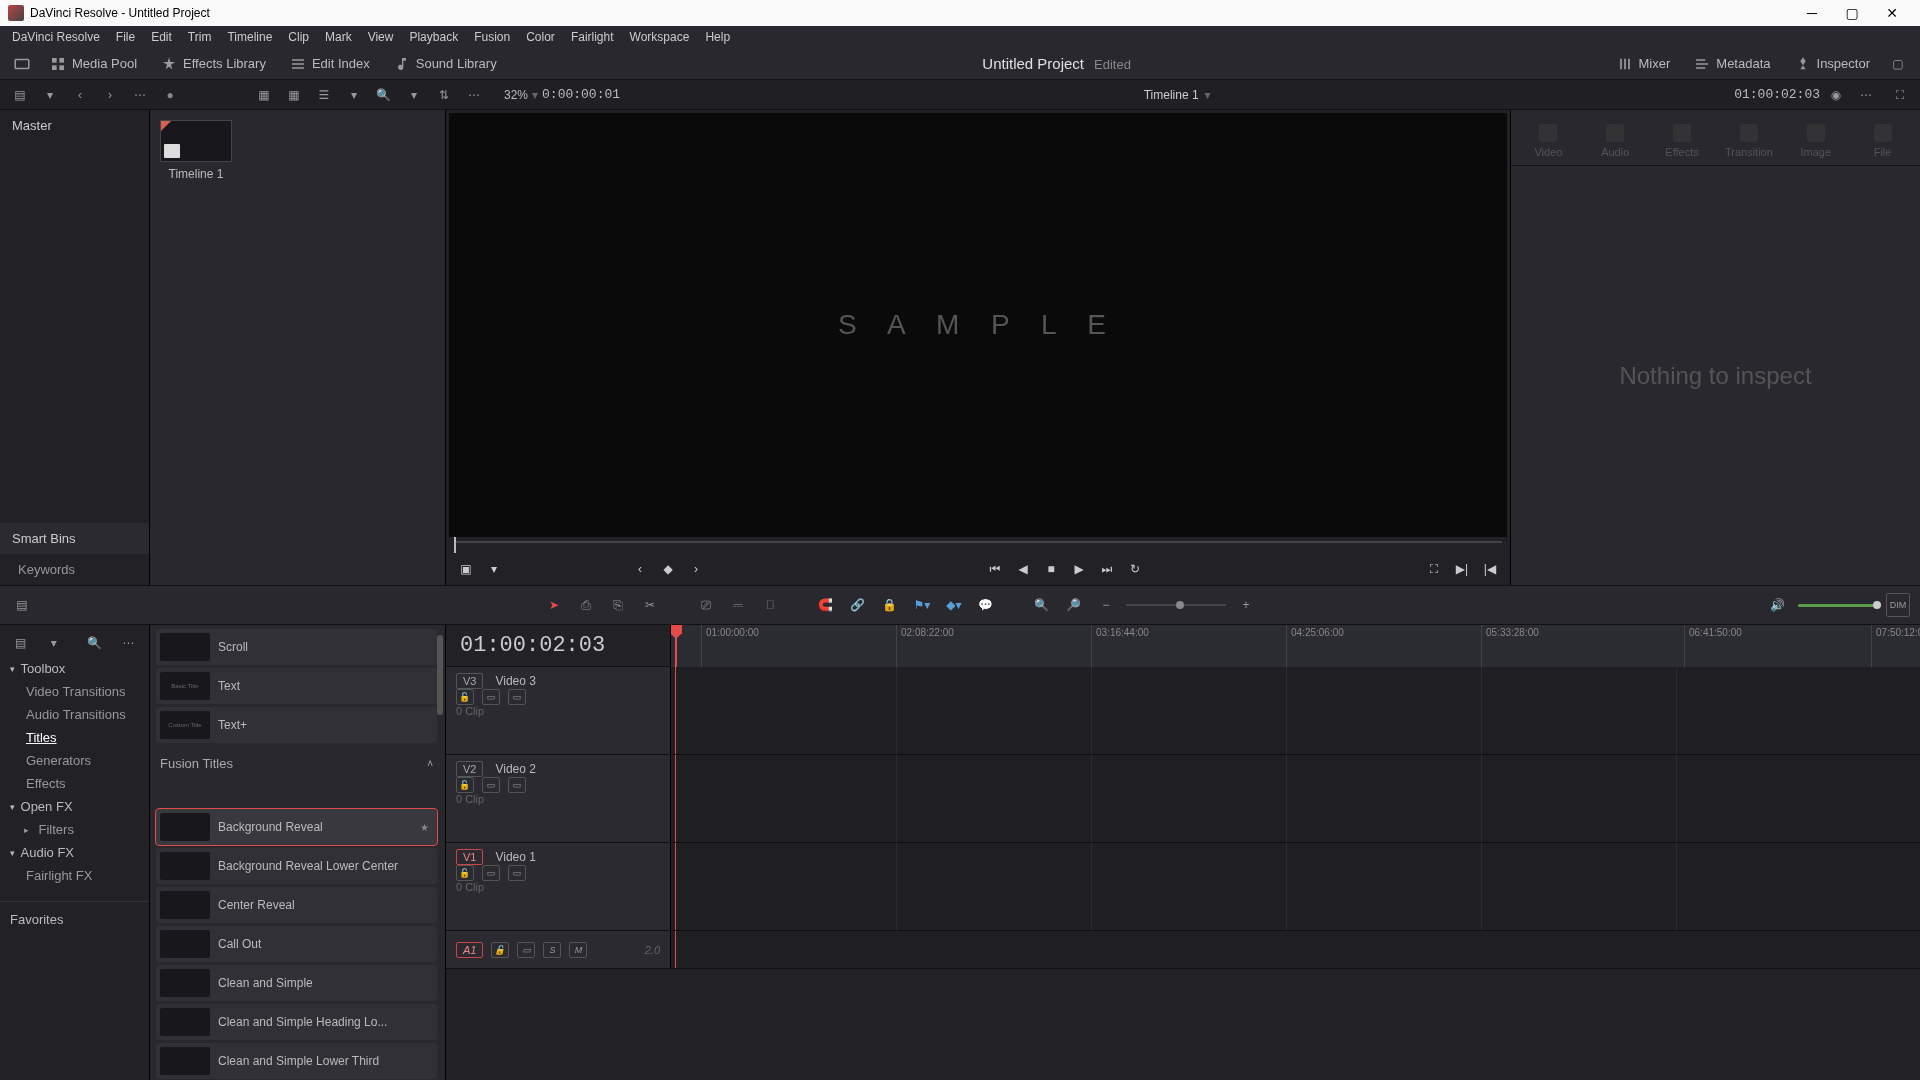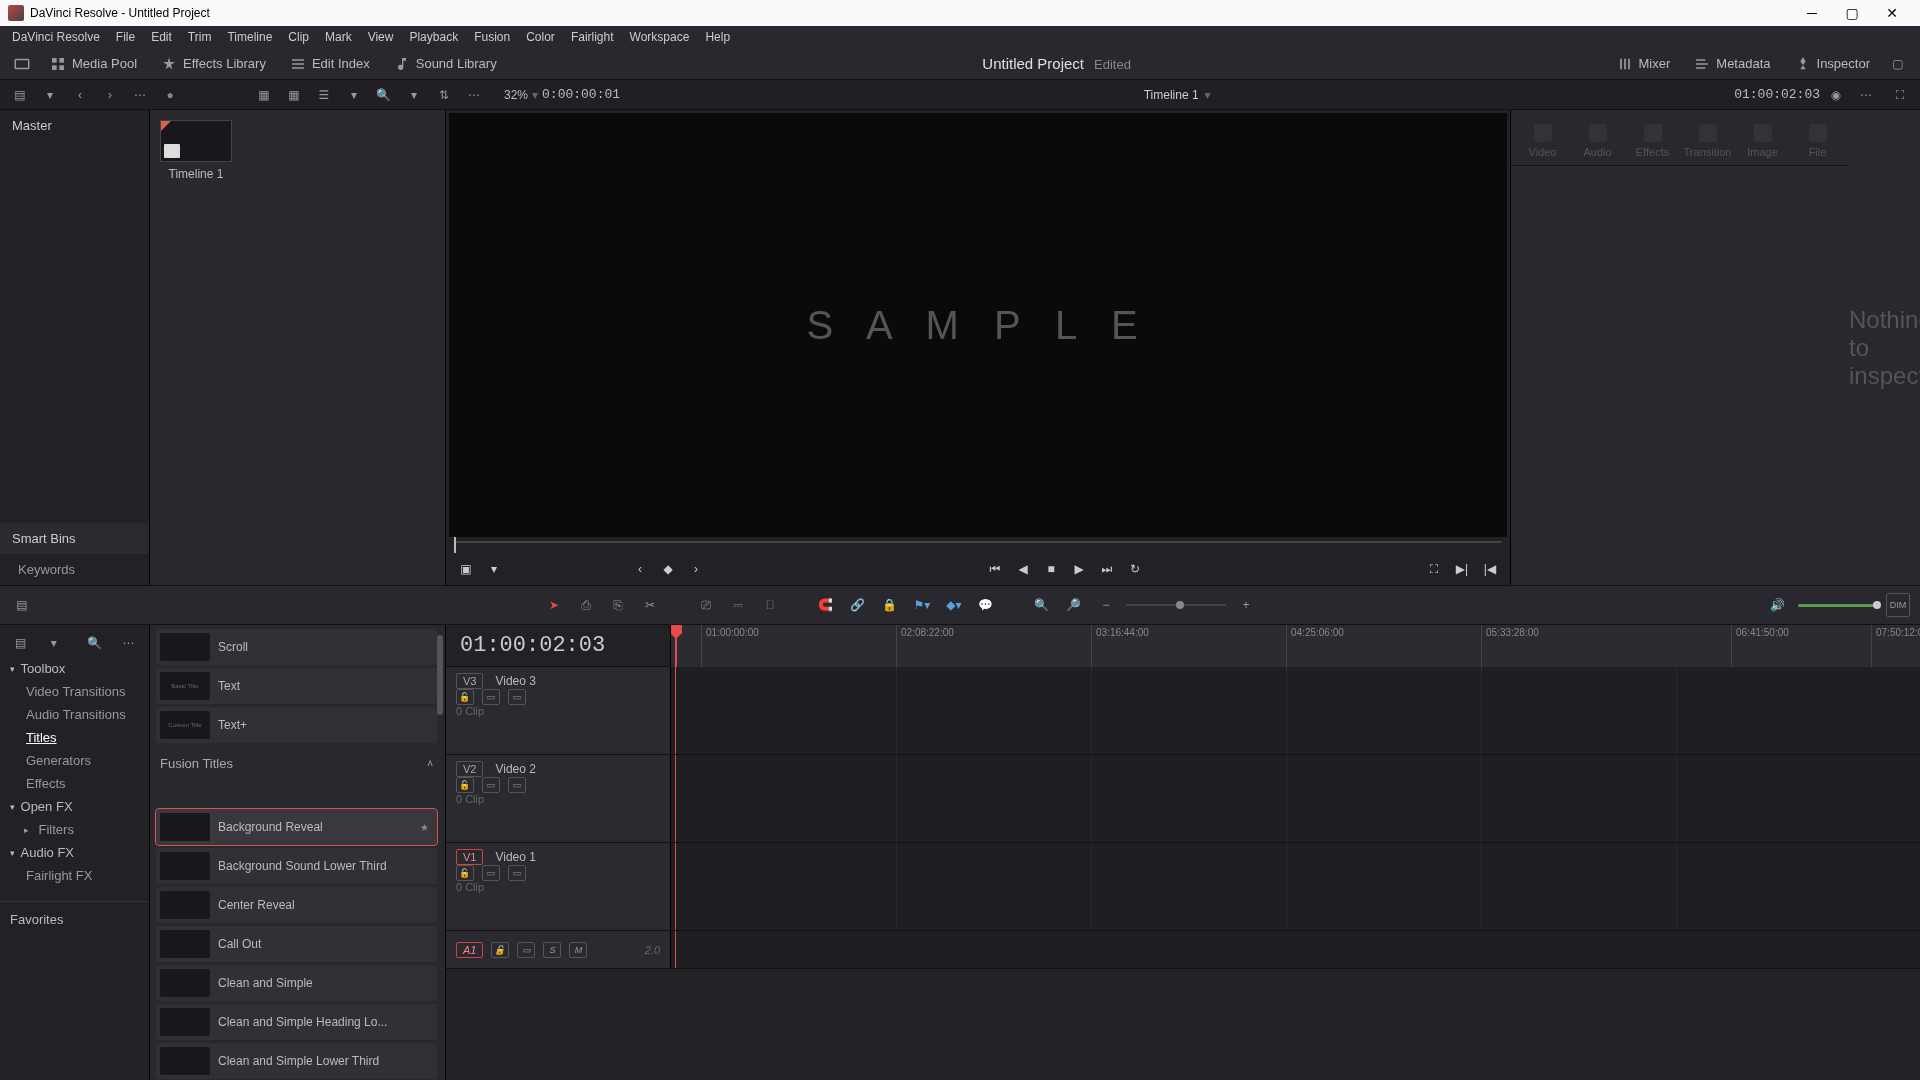--- a/index.html
+++ b/index.html
@@ -42,30 +42,30 @@
 .media-pool-area { width: 296px; background: #28282e; border-right: 1px solid #000; padding: 10px; }
 .timeline-thumb { width: 72px; }
 .timeline-thumb .thumb { width: 72px; height: 42px; background: #18181c; border: 1px solid #444; position: relative; }
 .timeline-thumb .corner { position: absolute; top: 0; left: 0; border-top: 10px solid #e06050; border-right: 10px solid transparent; }
 .timeline-thumb .slate { position: absolute; bottom: 3px; left: 3px; width: 16px; height: 14px; background: #ddd; border-radius: 1px; }
 .timeline-thumb .label { margin-top: 5px; color: #bbb; font-size: 12px; text-align: center; }
 
 
 .viewer-col { flex: 1; background: #212126; display: flex; flex-direction: column; }
 .viewer-canvas { flex: 1; background: #0a0a0a; margin: 3px 3px 0 3px; display: flex; align-items: center; justify-content: center; position: relative; }
-.sample-text { font-size: 40px; letter-spacing: 12px; color: #555; font-weight: 300; }
+.sample-text { font-size: 28px; letter-spacing: 12px; color: #555; font-weight: 300; }
 .viewer-scrub { height: 16px; padding: 4px 8px; position: relative; }
 .viewer-scrub .track { height: 2px; background: #444; }
 .viewer-scrub .head { position: absolute; top: 0; left: 8px; width: 2px; height: 16px; background: #bbb; }
 .viewer-controls { height: 32px; display: flex; align-items: center; padding: 0 10px; gap: 8px; }
 .viewer-controls .spacer { flex: 1; }
 .play-btn { width: 20px; height: 20px; display: flex; align-items: center; justify-content: center; color: #ccc; cursor: pointer; }
 
 
-.inspector-col { width: 410px; background: #28282e; border-left: 1px solid #000; display: flex; }
+.inspector-col { width: 410px; background: #28282e; border-left: 1px solid #000; display: flex; flex-direction: column; }
 .inspector-tabs { display: flex; height: 56px; border-bottom: 1px solid #111; justify-content: space-around; align-items: center; padding: 6px 4px 0; }
 .insp-tab { display: flex; flex-direction: column; align-items: center; gap: 4px; color: #555; font-size: 11px; width: 55px; cursor: default; }
 .insp-tab .ic { width: 18px; height: 18px; background: #444; border-radius: 2px; opacity: 0.4; }
 .inspector-body { flex: 1; display: flex; align-items: center; justify-content: center; color: #555; font-size: 24px; font-weight: 300; }
 
 
 .timeline-toolbar { height: 40px; background: #28282e; border-top: 1px solid #111; border-bottom: 1px solid #111; display: flex; align-items: center; padding: 0 10px; gap: 8px; }
 .timeline-toolbar .spacer { flex: 1; }
 .tl-btn { width: 24px; height: 24px; display: flex; align-items: center; justify-content: center; color: #999; cursor: pointer; }
 .tl-btn.sel { color: #e54b4b; }
@@ -416,21 +416,21 @@
         <span>Fusion Titles</span>
         <span class="chev">˄</span>
       </div>
     <div class="fx-item selected">
         <div class="thumb"></div>
         <div class="label">Background Reveal</div>
         <div class="star">★</div>
       </div>
     <div class="fx-item">
         <div class="thumb"></div>
-        <div class="label">Background Sound Lower Third</div>
+        <div class="label">Background Reveal Lower Center</div>
       </div>
     <div class="fx-item">
         <div class="thumb"></div>
         <div class="label">Center Reveal</div>
       </div>
     <div class="fx-item">
         <div class="thumb"></div>
         <div class="label">Call Out</div>
       </div>
     <div class="fx-item">
@@ -449,21 +449,21 @@
 
   <div class="timeline-area">
     <div style="display:flex">
       <div class="tc-display" style="width:225px;border-right:1px solid #000">01:00:02:03</div>
       <div class="ruler" style="height:auto">
         <div class="tick" style="left:30px">01:00:00:00</div>
         <div class="tick" style="left:225px">02:08:22:00</div>
         <div class="tick" style="left:420px">03:16:44:00</div>
         <div class="tick" style="left:615px">04:25:06:00</div>
         <div class="tick" style="left:810px">05:33:28:00</div>
-        <div class="tick" style="left:1060px">06:41:50:00</div>
+        <div class="tick" style="left:1013px">06:41:50:00</div>
         <div class="tick" style="left:1200px">07:50:12:00</div>
         <div class="playhead" style="height:100%;left:4px">
             <div class="playhead-top"></div>
           </div>
       </div>
     </div>
     <div class="tracks">
       <div class="track-row">
         <div class="track-head">
           <div class="row1">

